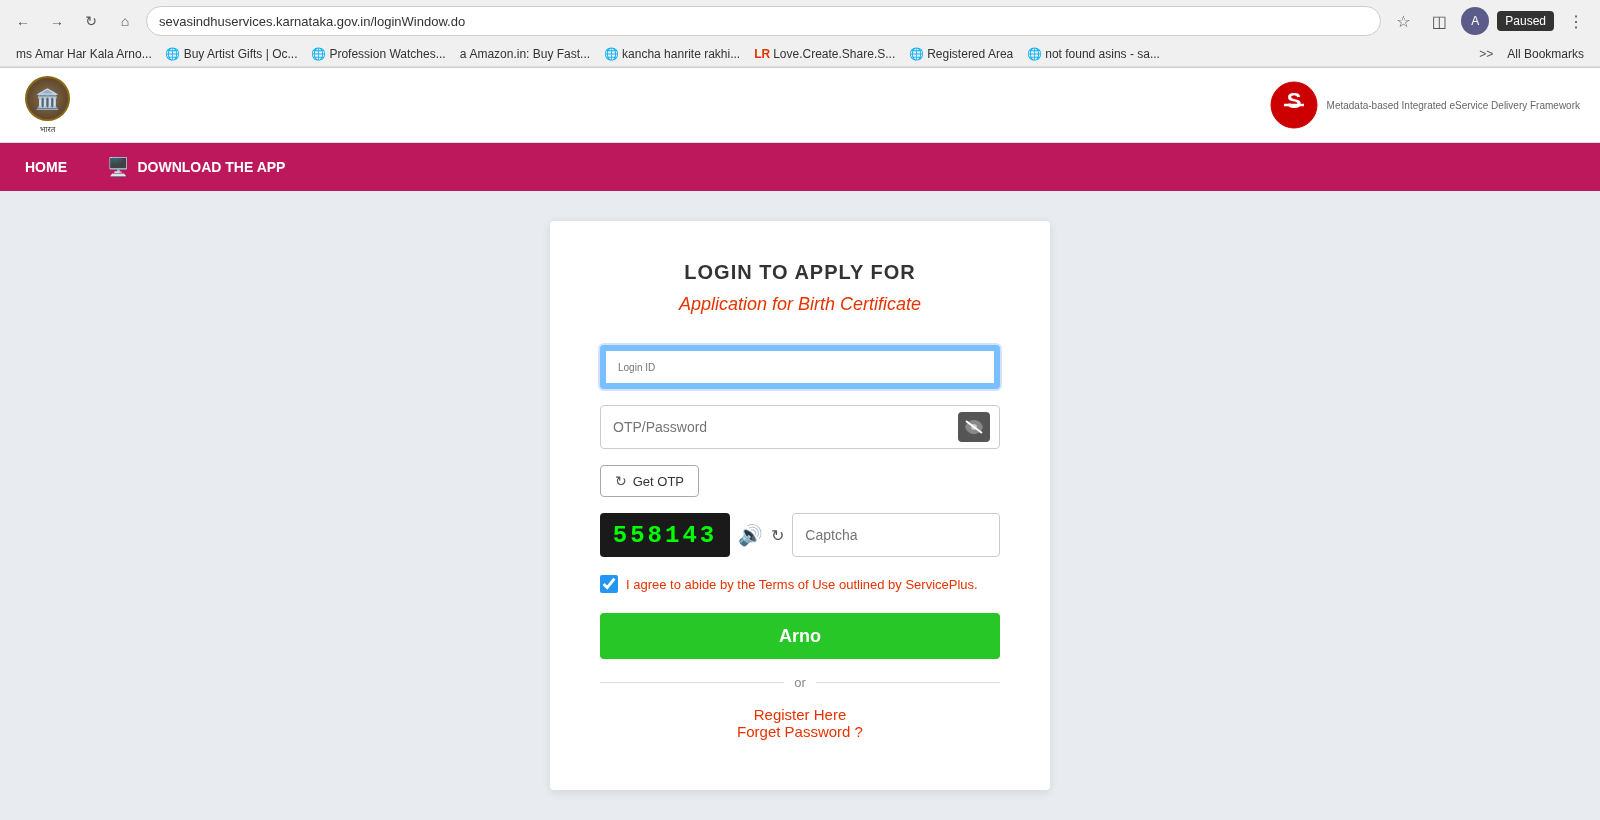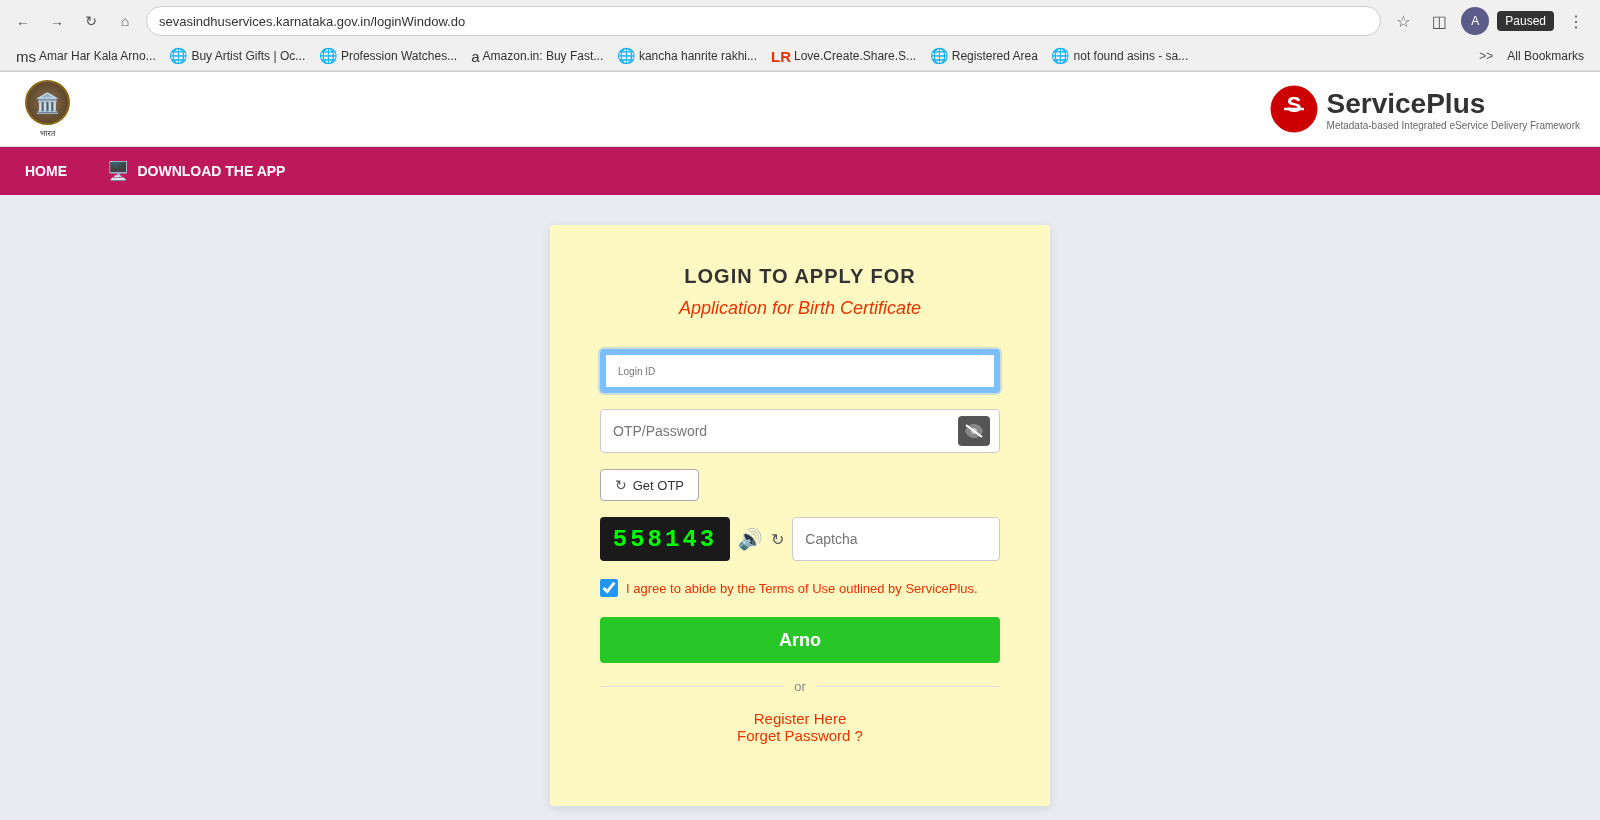--- a/index.html
+++ b/index.html
@@ -78,21 +78,21 @@
       padding: 2px 6px;
       border-radius: 4px;
       cursor: pointer;
       font-size: 12px;
       color: #333;
       white-space: nowrap;
       max-width: 160px;
       overflow: hidden;
       text-overflow: ellipsis;
     }
-    .bookmark-icon { font-size: 15px; }
+    .bookmark-icon { font-size: 12px; }
     .bookmarks-more {
       margin-left: auto;
       font-size: 12px;
       color: #555;
       cursor: pointer;
       padding: 2px 6px;
       border-radius: 4px;
     }
     .all-bookmarks {
       font-size: 12px; color: #333; cursor: pointer;
@@ -162,25 +162,25 @@
       display: flex;
       justify-content: center;
       align-items: flex-start;
       padding: 30px 20px;
       background: #e8ecf0;
       min-height: 580px;
     }
 
     
     .login-card {
-      background: #fef9c3;
+      background: #ffffff;
       border-radius: 4px;
       box-shadow: 0 2px 10px rgba(0,0,0,0.1);
       width: 500px;
-      padding: 40px 50px 52px;
+      padding: 40px 50px 40px;
     }
     .login-title {
       text-align: center;
       font-size: 20px;
       font-weight: bold;
       color: #333;
       margin-bottom: 10px;
       letter-spacing: 1px;
     }
     .login-subtitle {
@@ -407,21 +407,20 @@
   </div>
   <div class="serviceplus-logo">
     <div class="sp-icon">
       <svg viewBox="0 0 50 50" xmlns="http://www.w3.org/2000/svg">
         <circle cx="25" cy="25" r="23" fill="#cc0000" stroke="#cc0000" stroke-width="1"></circle>
         <text x="50%" y="55%" text-anchor="middle" fill="white" font-size="22" font-weight="bold" font-family="Arial">S</text>
         <line x1="15" y1="25" x2="35" y2="25" stroke="white" stroke-width="2.5"></line>
       </svg>
     </div>
     <div class="sp-text-block">
-      <span class="sp-title">ServicePlus</span>
       <span class="sp-subtitle">Metadata-based Integrated eService Delivery Framework</span>
     </div>
   </div>
 </div>
 
 <div class="nav-bar">
   <div class="nav-item">
     <span>HOME</span>
   </div>
   <div class="nav-item">

